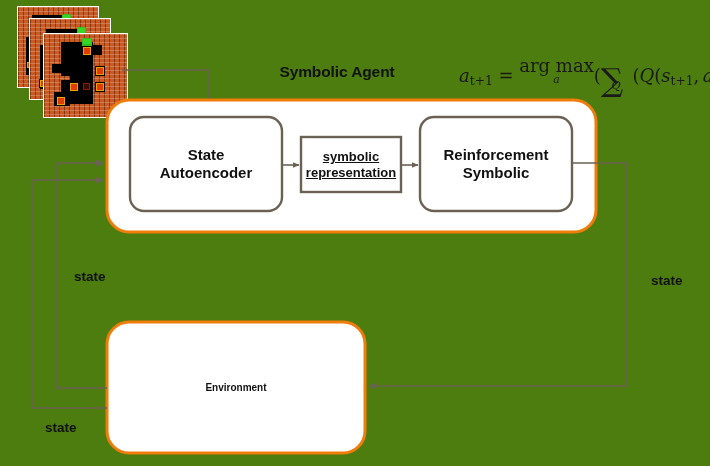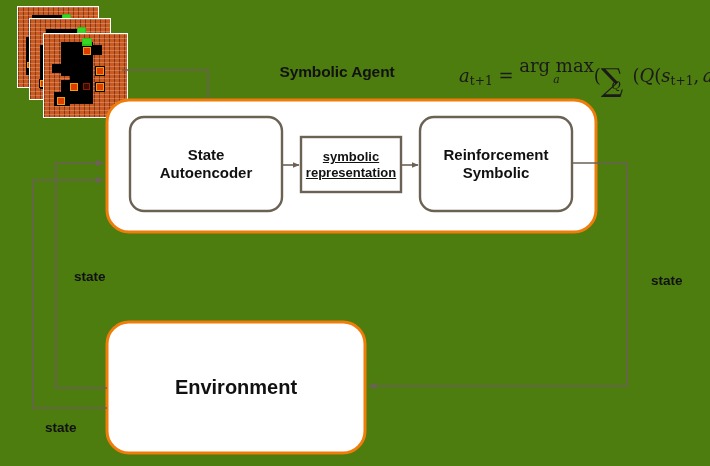--- a/index.html
+++ b/index.html
@@ -40,21 +40,21 @@
     text-align: center;
     font-weight: bold;
     color: #111111;
     line-height: 1.18;
     pointer-events: none;
   }
   .title-lbl { font-size: 15.5px; letter-spacing: -0.1px; }
   .edge-lbl  { font-size: 13.5px; }
   .big-box-lbl { font-size: 15px; }
   .small-box-lbl { font-size: 13px; font-weight: bold; text-decoration: underline; }
-  .env-lbl { font-size: 20px; }
+  .env-lbl { font-size: 10px; }
 
   .formula {
     position: absolute;
     font-family: "DejaVu Serif", "Liberation Serif", serif;
     color: #1a1a1a;
     white-space: nowrap;
     font-size: 18px;
   }
   .formula i { font-style: italic; }
   .formula .sub { font-size: 0.68em; vertical-align: -0.28em; }

